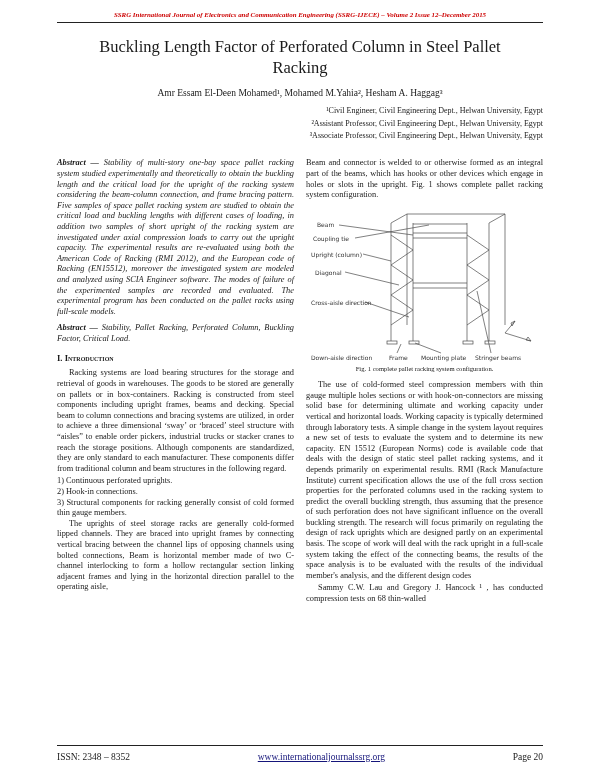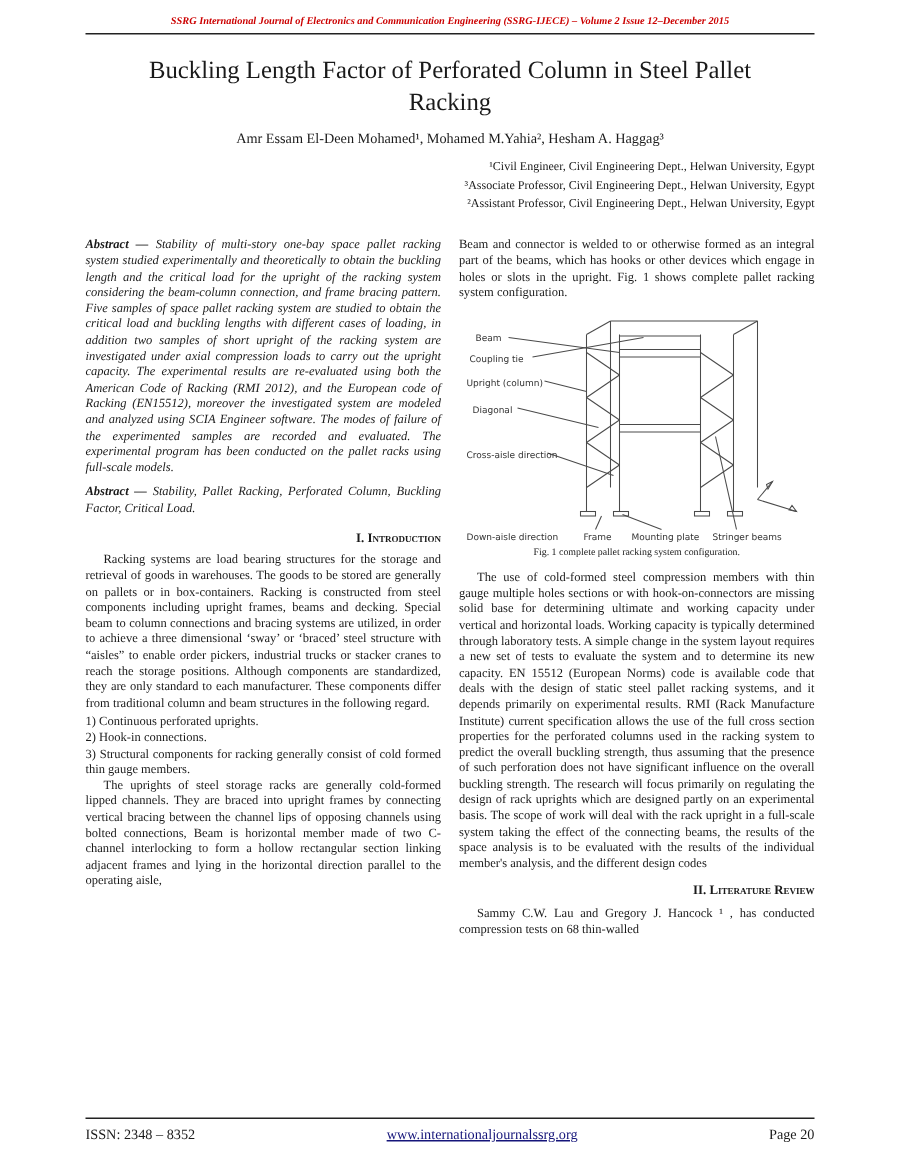--- a/index.html
+++ b/index.html
@@ -55,21 +55,21 @@
   .col p{margin:0 0 2px 0;}
   p.indent{text-indent:12px;}
   p.abstract{font-style:italic;margin-bottom:6px;}
   p.abstract .lbl{font-weight:bold;}
   p.keywords{font-style:italic;margin-bottom:8px;}
   p.keywords .lbl{font-weight:bold;}
   h3.sec{
     font-size:8.6px;
     font-weight:bold;
     font-variant:small-caps;
-    text-align:right;
+    text-align:left;
     margin:7px 0 5px 0;
   }
   p.listitem{margin:0;}
   .figure{
     margin:4px auto 2px auto;
     width:232px;
   }
   .figure svg{display:block;margin:0 auto;}
   .figcaption{
     font-size:6.6px;
@@ -105,22 +105,22 @@
 <div class="page">
 
   <div class="jheader">SSRG International Journal of Electronics and Communication Engineering (SSRG-IJECE) – Volume 2 Issue 12–December 2015</div>
 
   <h1 class="title">Buckling Length Factor of Perforated Column in Steel Pallet Racking</h1>
 
   <div class="authors">Amr Essam El-Deen Mohamed¹, Mohamed M.Yahia², Hesham A. Haggag³</div>
 
   <div class="affil">
     <div>¹Civil Engineer, Civil Engineering Dept., Helwan University, Egypt</div>
+    <div>²Assistant Professor, Civil Engineering Dept., Helwan University, Egypt</div>
     <div>³Associate Professor, Civil Engineering Dept., Helwan University, Egypt</div>
-    <div>²Assistant Professor, Civil Engineering Dept., Helwan University, Egypt</div>
   </div>
 
   <div class="cols">
 
     <div class="col">
       <p class="abstract"><span class="lbl">Abstract —</span> <span>Stability of multi-story one-bay space pallet racking system studied experimentally and theoretically to obtain the buckling length and the critical load for the upright of the racking system considering the beam-column connection, and frame bracing pattern. Five samples of space pallet racking system are studied to obtain the critical load and buckling lengths with different cases of loading, in addition two samples of short upright of the racking system are investigated under axial compression loads to carry out the upright capacity. The experimental results are re-evaluated using both the American Code of Racking (RMI 2012), and the European code of Racking (EN15512), moreover the investigated system are modeled and analyzed using SCIA Engineer software. The modes of failure of the experimented samples are recorded and evaluated. The experimental program has been conducted on the pallet racks using full-scale models.</span></p>
 
       <p class="keywords"><span class="lbl">Abstract —</span> <span>Stability, Pallet Racking, Perforated Column, Buckling Factor, Critical Load.</span></p>
 
       <h3 class="sec">I. Introduction</h3>
@@ -198,21 +198,20 @@
           <text x="2" y="155">Down-aisle direction</text>
           <text x="80" y="155">Frame</text>
           <text x="112" y="155">Mounting plate</text>
           <text x="166" y="155">Stringer beams</text>
         </svg>
         <div class="figcaption">Fig. 1 complete pallet racking system configuration.</div>
       </div>
 
       <p class="indent">The use of cold-formed steel compression members with thin gauge multiple holes sections or with hook-on-connectors are missing solid base for determining ultimate and working capacity under vertical and horizontal loads. Working capacity is typically determined through laboratory tests. A simple change in the system layout requires a new set of tests to evaluate the system and to determine its new capacity. EN 15512 (European Norms) code is available code that deals with the design of static steel pallet racking systems, and it depends primarily on experimental results. RMI (Rack Manufacture Institute) current specification allows the use of the full cross section properties for the perforated columns used in the racking system to predict the overall buckling strength, thus assuming that the presence of such perforation does not have significant influence on the overall buckling strength. The research will focus primarily on regulating the design of rack uprights which are designed partly on an experimental basis. The scope of work will deal with the rack upright in a full-scale system taking the effect of the connecting beams, the results of the space analysis is to be evaluated with the results of the individual member's analysis, and the different design codes</p>
 
-      <h3 class="sec">II. Literature Review</h3>
 
       <p class="indent">Sammy C.W. Lau and Gregory J. Hancock ¹ , has conducted compression tests on 68 thin-walled</p>
     </div>
 
   </div>
 
   <div class="footer">
     <span>ISSN: 2348 – 8352</span>
     <span class="url">www.internationaljournalssrg.org</span>
     <span>Page 20</span>

